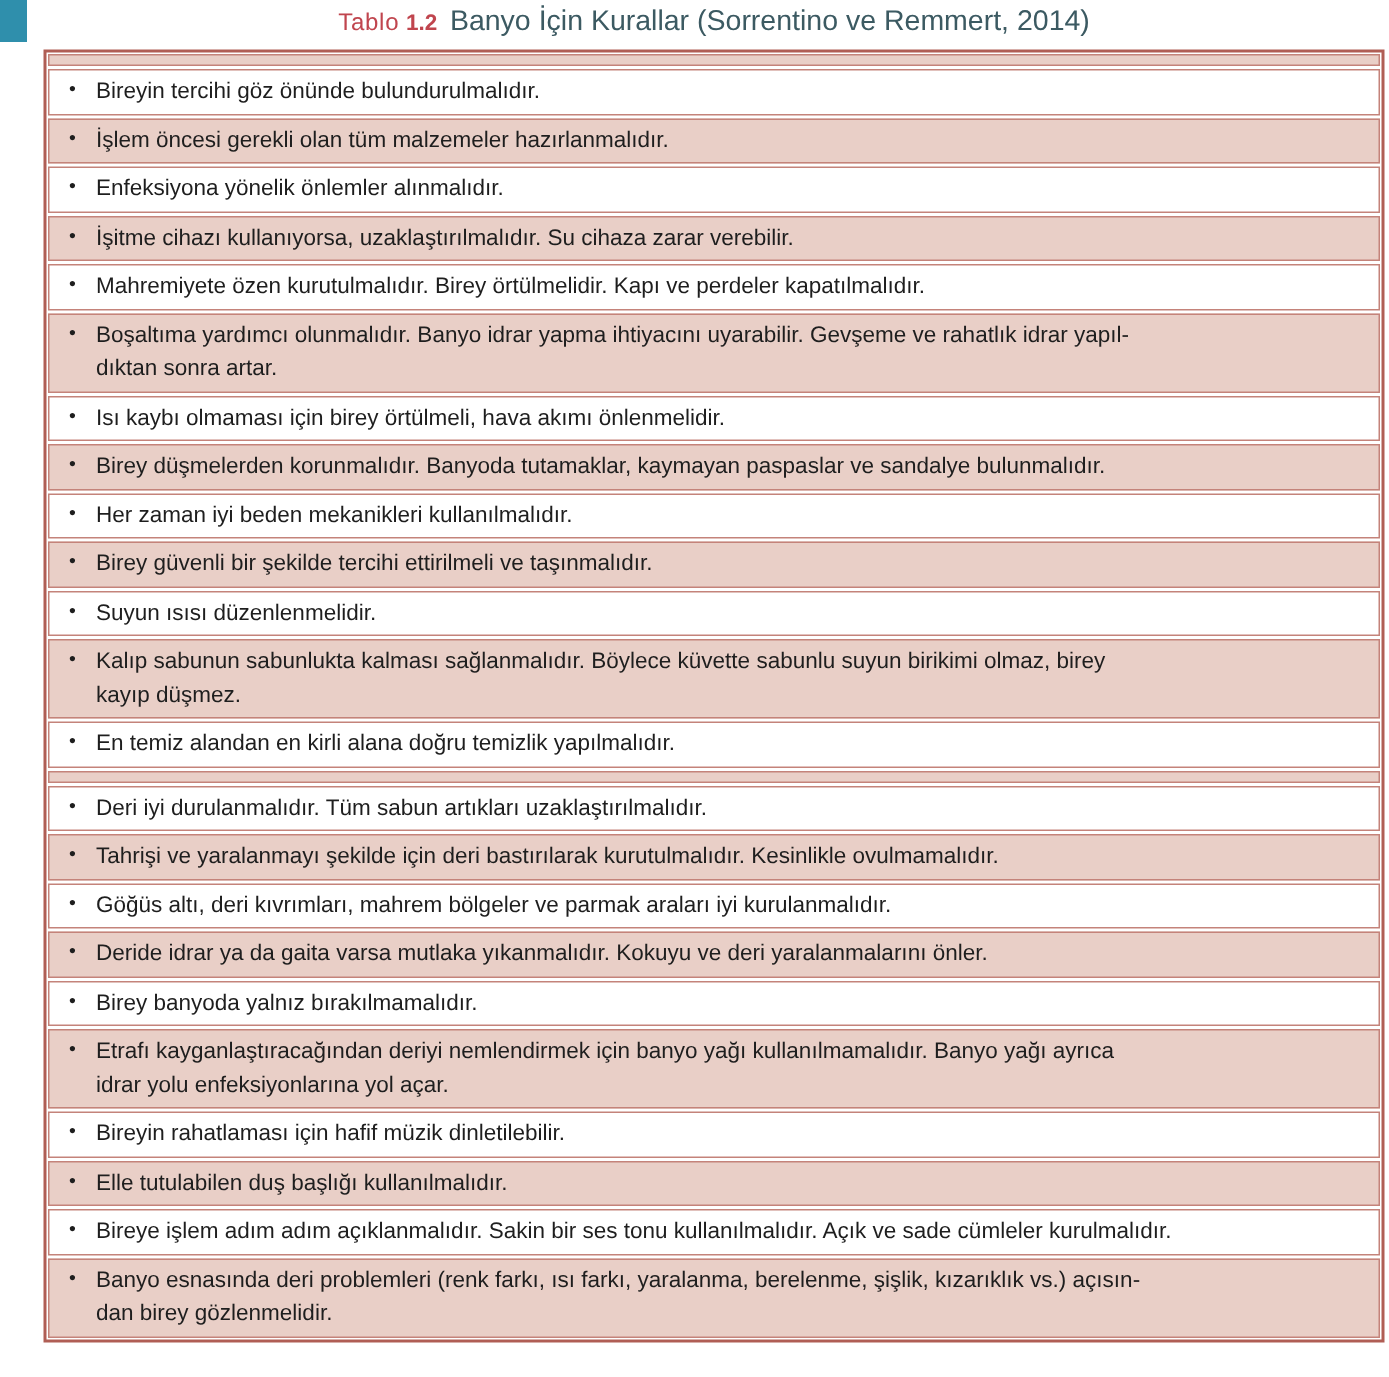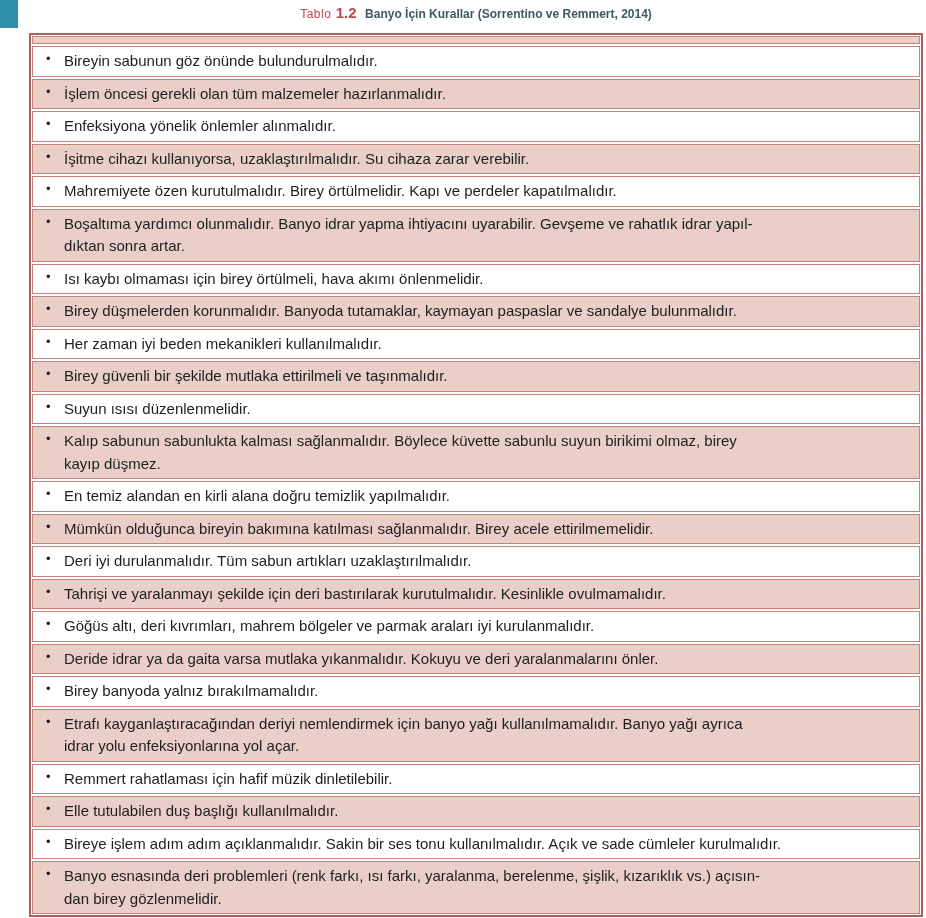--- a/index.html
+++ b/index.html
@@ -28,34 +28,34 @@
   .caption {
     position: absolute;
     left: 29px;
     top: 4px;
     width: 894px;
     text-align: center;
     white-space: nowrap;
   }
   .caption .cap-prefix {
     color: var(--accent-red, #c0454e);
-    font-size: 12px;
+    font-size: 16px;
     font-weight: 400;
     letter-spacing: 0.5px;
   }
   .caption .cap-number {
     color: var(--accent-red, #c0454e);
     font-size: 15px;
     font-weight: 600;
     margin-right: 4px;
   }
   .caption .cap-title {
     color: var(--title-dark, #3c5a62);
-    font-size: 12px;
-    font-weight: 700;
+    font-size: 19px;
+    font-weight: 400;
   }
   .rules-table {
     position: absolute;
     left: 29px;
     top: 33px;
     width: 894px;
     box-sizing: border-box;
     border: 2px solid var(--outer-border, #b05e55);
     background: #ffffff;
     padding: 1px;
@@ -92,21 +92,21 @@
     <span class="cap-number">1.2</span>
     <span class="cap-title">Banyo İçin Kurallar (Sorrentino ve Remmert, 2014)</span>
   </div>
 
   <div class="rules-table">
       <div class="row shaded">
         <span class="bullet">•</span>
       </div>
       <div class="row">
         <span class="bullet">•</span>
-        <div class="content"><span>Bireyin sabunun göz önünde bulundurulmalıdır.</span></div>
+        <div class="content"><span>Bireyin tercihi göz önünde bulundurulmalıdır.</span></div>
       </div>
       <div class="row shaded">
         <span class="bullet">•</span>
         <div class="content"><span>İşlem öncesi gerekli olan tüm malzemeler hazırlanmalıdır.</span></div>
       </div>
       <div class="row">
         <span class="bullet">•</span>
         <div class="content"><span>Enfeksiyona yönelik önlemler alınmalıdır.</span></div>
       </div>
       <div class="row shaded">
@@ -128,37 +128,36 @@
       <div class="row shaded">
         <span class="bullet">•</span>
         <div class="content"><span>Birey düşmelerden korunmalıdır. Banyoda tutamaklar, kaymayan paspaslar ve sandalye bulunmalıdır.</span></div>
       </div>
       <div class="row">
         <span class="bullet">•</span>
         <div class="content"><span>Her zaman iyi beden mekanikleri kullanılmalıdır.</span></div>
       </div>
       <div class="row shaded">
         <span class="bullet">•</span>
-        <div class="content"><span>Birey güvenli bir şekilde mutlaka ettirilmeli ve taşınmalıdır.</span></div>
+        <div class="content"><span>Birey güvenli bir şekilde tercihi ettirilmeli ve taşınmalıdır.</span></div>
       </div>
       <div class="row">
         <span class="bullet">•</span>
         <div class="content"><span>Suyun ısısı düzenlenmelidir.</span></div>
       </div>
       <div class="row shaded">
         <span class="bullet">•</span>
         <div class="content"><span>Kalıp sabunun sabunlukta kalması sağlanmalıdır. Böylece küvette sabunlu suyun birikimi olmaz, birey</span><br><b>kayıp düşmez.</b></div>
       </div>
       <div class="row">
         <span class="bullet">•</span>
         <div class="content"><span>En temiz alandan en kirli alana doğru temizlik yapılmalıdır.</span></div>
       </div>
       <div class="row shaded">
         <span class="bullet">•</span>
-        <div class="content"><span>Mümkün olduğunca bireyin bakımına katılması sağlanmalıdır. Birey acele ettirilmemelidir.</span></div>
       </div>
       <div class="row">
         <span class="bullet">•</span>
         <div class="content"><span>Deri iyi durulanmalıdır. Tüm sabun artıkları uzaklaştırılmalıdır.</span></div>
       </div>
       <div class="row shaded">
         <span class="bullet">•</span>
         <div class="content"><span>Tahrişi ve yaralanmayı şekilde için deri bastırılarak kurutulmalıdır. Kesinlikle ovulmamalıdır.</span></div>
       </div>
       <div class="row">
@@ -172,21 +171,21 @@
       <div class="row">
         <span class="bullet">•</span>
         <div class="content"><span>Birey banyoda yalnız bırakılmamalıdır.</span></div>
       </div>
       <div class="row shaded">
         <span class="bullet">•</span>
         <div class="content"><span>Etrafı kayganlaştıracağından deriyi nemlendirmek için banyo yağı kullanılmamalıdır. Banyo yağı ayrıca</span><br><span>idrar yolu enfeksiyonlarına yol açar.</span></div>
       </div>
       <div class="row">
         <span class="bullet">•</span>
-        <div class="content"><span>Remmert rahatlaması için hafif müzik dinletilebilir.</span></div>
+        <div class="content"><span>Bireyin rahatlaması için hafif müzik dinletilebilir.</span></div>
       </div>
       <div class="row shaded">
         <span class="bullet">•</span>
         <div class="content"><span>Elle tutulabilen duş başlığı kullanılmalıdır.</span></div>
       </div>
       <div class="row">
         <span class="bullet">•</span>
         <div class="content"><span>Bireye işlem adım adım açıklanmalıdır. Sakin bir ses tonu kullanılmalıdır. Açık ve sade cümleler kurulmalıdır.</span></div>
       </div>
       <div class="row shaded">

